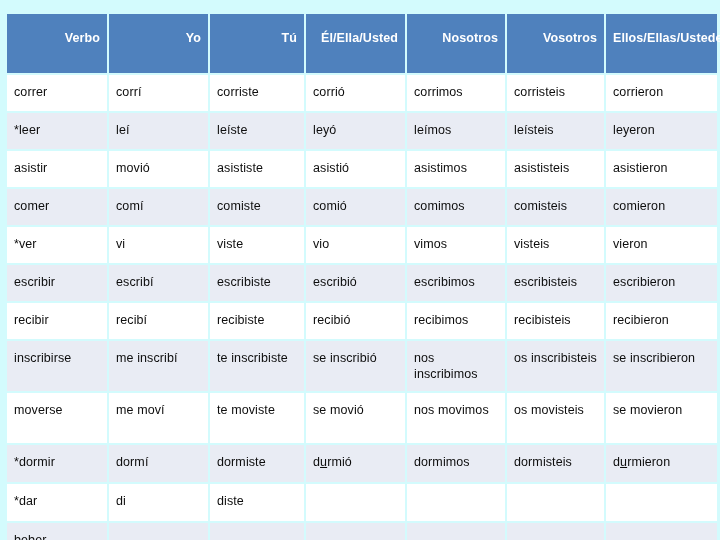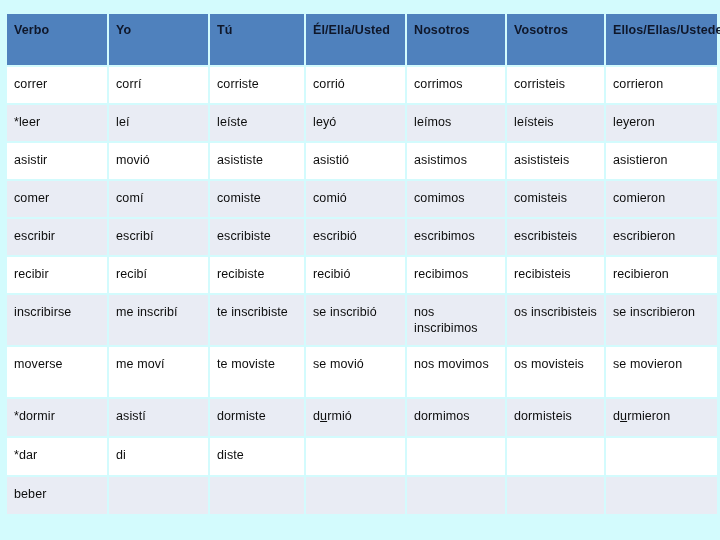--- a/index.html
+++ b/index.html
@@ -28,26 +28,26 @@
   table#conjugation-table col.c0 { width: 100px; }
   table#conjugation-table col.c1 { width: 99px; }
   table#conjugation-table col.c2 { width: 94px; }
   table#conjugation-table col.c3 { width: 99px; }
   table#conjugation-table col.c4 { width: 98px; }
   table#conjugation-table col.c5 { width: 97px; }
   table#conjugation-table col.c6 { width: 111px; }
 
   table#conjugation-table th {
     background: #4f81bd;
-    color: #0f172a;
+    color: #ffffff;
     font-size: 12.5px;
     font-weight: bold;
-    text-align: left;
+    text-align: right;
     vertical-align: top;
-    padding: 8px 7px 9px 7px;
+    padding: 16px 7px 9px 7px;
     height: 34px;
     line-height: 16px;
     letter-spacing: 0.1px;
   }
   table#conjugation-table td {
     font-size: 12.5px;
     color: #0d0d0d;
     text-align: left;
     vertical-align: top;
     padding: 9px 7px 9px 7px;
@@ -118,20 +118,29 @@
         </tr>
         <tr class="row-light h-std">
           <td>comer</td>
           <td>comí</td>
           <td>comiste</td>
           <td>comió</td>
           <td>comimos</td>
           <td>comisteis</td>
           <td>comieron</td>
         </tr>
+        <tr class="row-dark h-std">
+          <td>*ver</td>
+          <td>vi</td>
+          <td>viste</td>
+          <td>vio</td>
+          <td>vimos</td>
+          <td>visteis</td>
+          <td>vieron</td>
+        </tr>
         <tr class="row-light h-std">
           <td>escribir</td>
           <td>escribí</td>
           <td>escribiste</td>
           <td>escribió</td>
           <td>escribimos</td>
           <td>escribisteis</td>
           <td>escribieron</td>
         </tr>
         <tr class="row-dark h-std">
@@ -156,21 +165,21 @@
           <td>moverse</td>
           <td>me moví</td>
           <td>te moviste</td>
           <td>se movió</td>
           <td>nos movimos</td>
           <td>os movisteis</td>
           <td>se movieron</td>
         </tr>
         <tr class="row-light h-small">
           <td>*dormir</td>
-          <td>asistí</td>
+          <td>dormí</td>
           <td>dormiste</td>
           <td>d<u>u</u>rmió</td>
           <td>dormimos</td>
           <td>dormisteis</td>
           <td>d<u>u</u>rmieron</td>
         </tr>
         <tr class="row-dark h-small">
           <td>*dar</td>
           <td>di</td>
           <td>diste</td>

